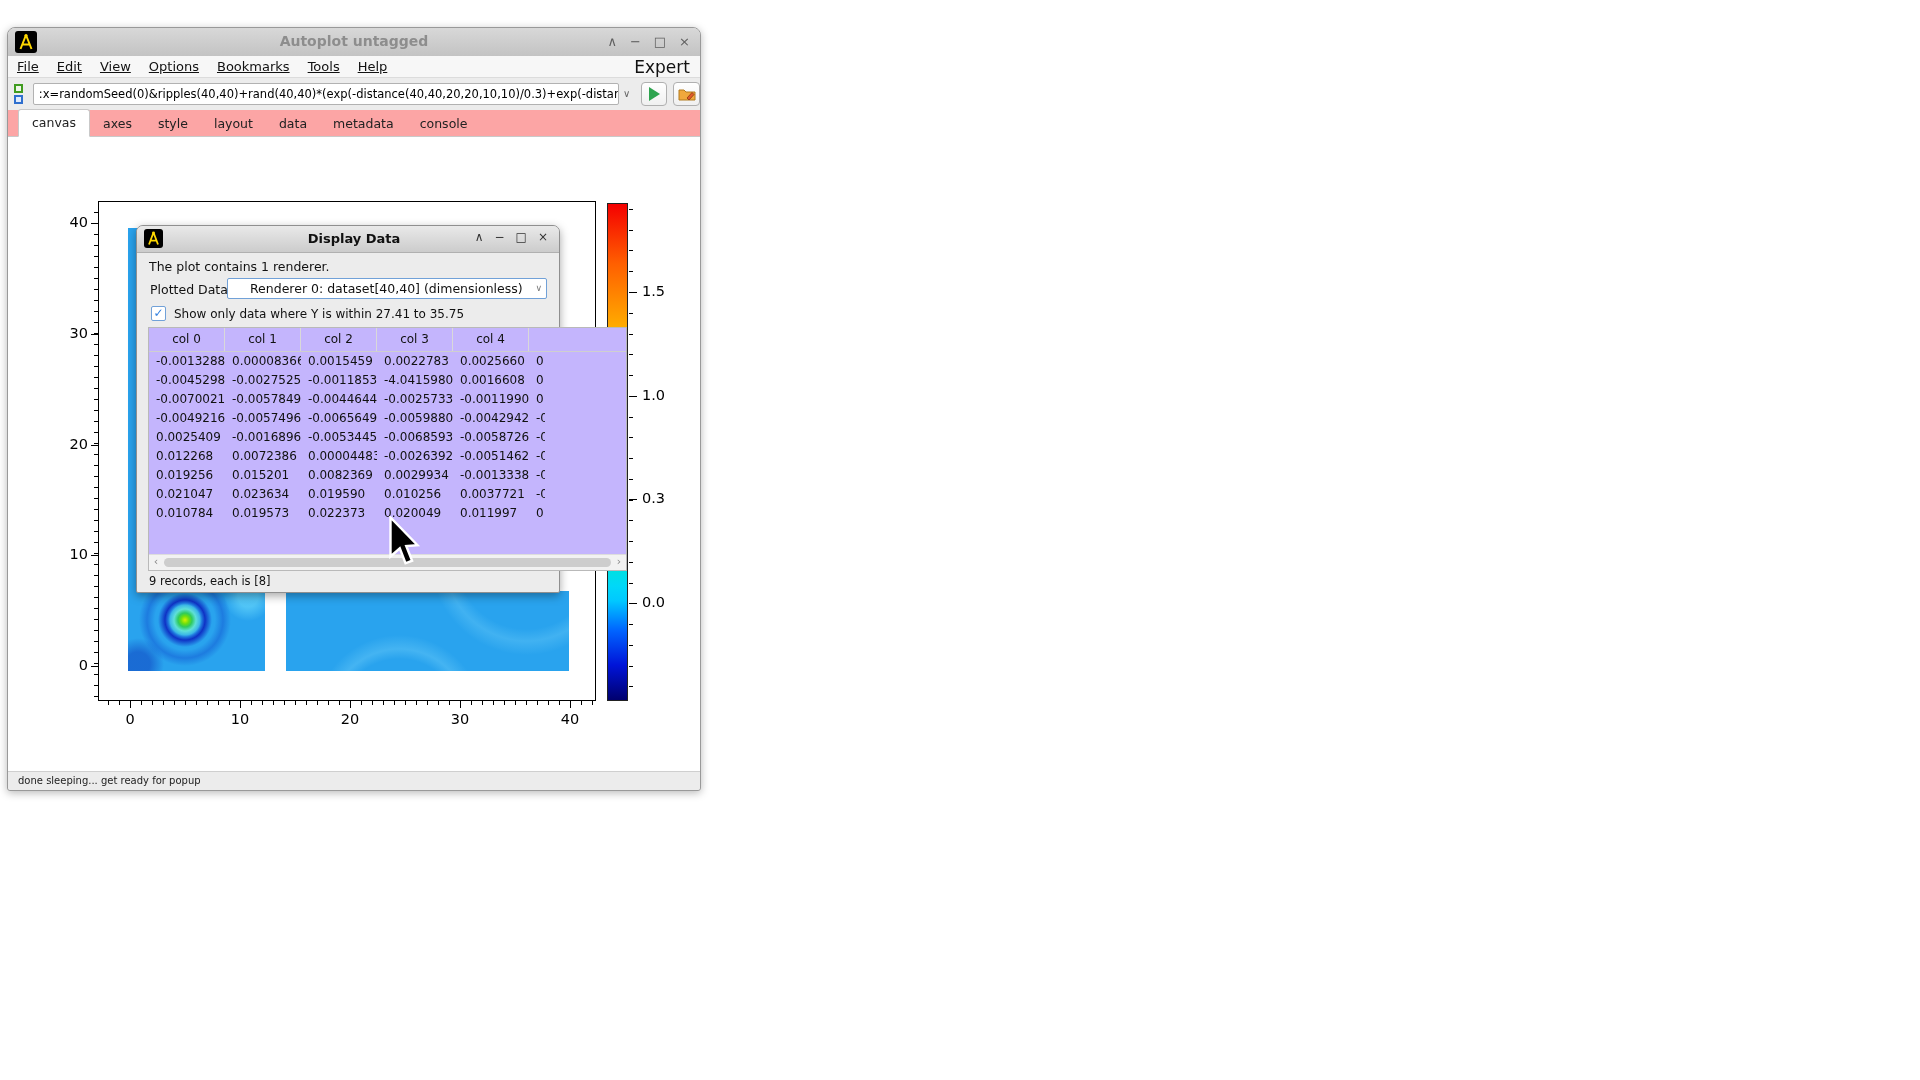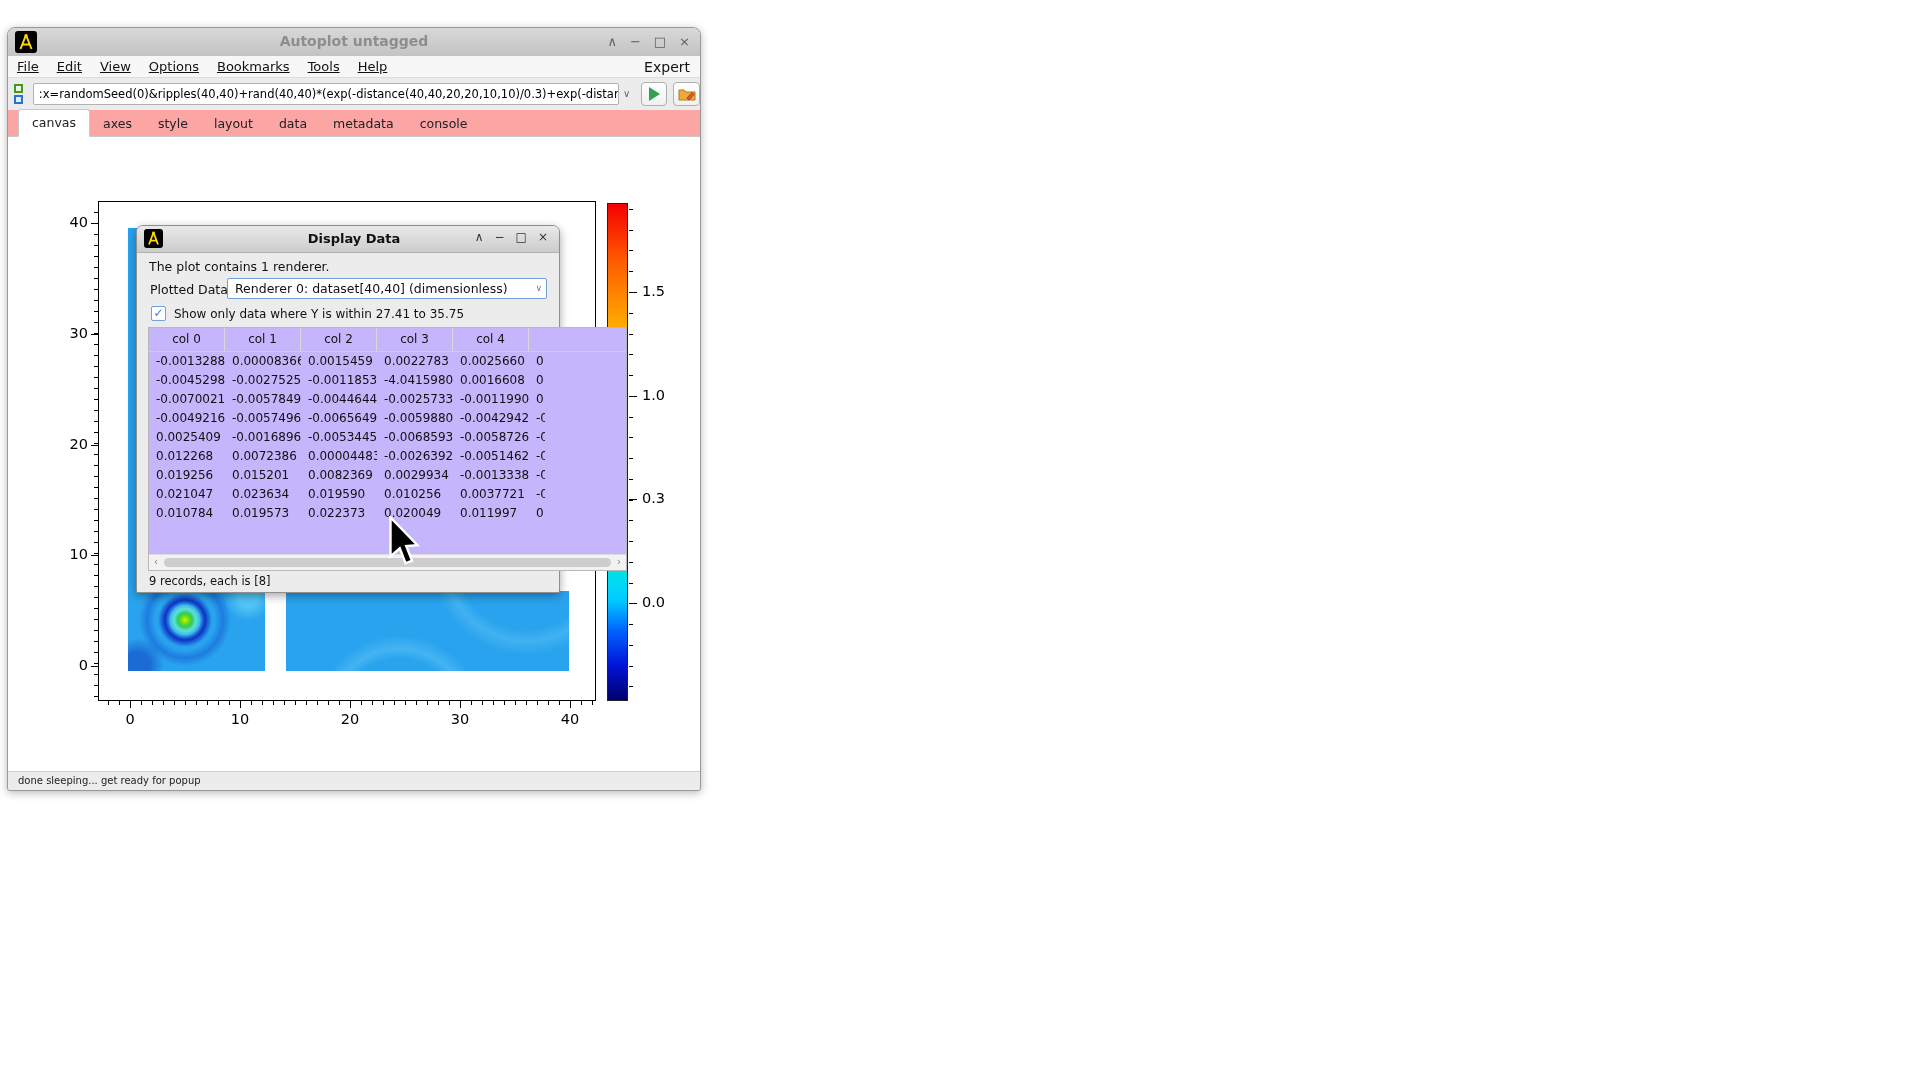--- a/index.html
+++ b/index.html
@@ -17,21 +17,21 @@
   .titlebar .title{position:absolute;left:0;right:0;top:5px;text-align:center;
     font-weight:bold;font-size:14px;color:#8d8d8d;}
   .win-controls{position:absolute;right:10px;top:4px;display:flex;gap:13px;
     font-size:13px;color:#5f5f5f;}
   .win-controls span{cursor:default;line-height:20px;}
 
   .menubar{position:absolute;left:0;top:28px;right:0;height:21px;
     background:#f7f7f7;border-bottom:1px solid #dcdcdc;
     display:flex;align-items:center;font-size:13px;}
   .menubar .mi{padding:0 9px;text-decoration:underline;}
-  .menubar .mode{margin-left:auto;margin-right:10px;font-size:14px;}
+  .menubar .mode{margin-left:auto;margin-right:10px;font-size:17px;}
 
   .uribar{position:absolute;left:0;top:49px;right:0;height:33px;
     display:flex;align-items:center;}
   .uri-icons{width:16px;margin-left:6px;display:flex;flex-direction:column;gap:2px;}
   .sq{width:9px;height:9px;box-sizing:border-box;}
   .sq-green{border:2px solid #3f9b1f;background:#eef7e8;}
   .sq-blue{border:2px solid #2f6fce;background:#dfeafc;}
   .uri-input{margin-left:3px;width:592px;height:22px;box-sizing:border-box;
     border:1px solid #b2b2b2;background:#fff;border-radius:2px;
     font-size:11.5px;line-height:20px;padding:0 5px;white-space:nowrap;
@@ -108,21 +108,21 @@
     border-radius:6px 6px 0 0;}
   .dlg-titlebar .app-icon{position:absolute;left:7px;top:3px;}
   .dlg-title{position:absolute;left:12px;right:0;top:5px;text-align:center;
     font-weight:bold;font-size:13px;color:#111;}
   .dlg-controls{position:absolute;right:11px;top:4px;display:flex;gap:11px;
     font-size:12px;color:#333;}
   .dlg-intro{position:absolute;left:12px;top:33px;font-size:12.5px;}
   .dlg-plotted-label{position:absolute;left:13px;top:56px;font-size:12.5px;}
   .combo{position:absolute;left:90px;top:52px;width:320px;height:21px;
     box-sizing:border-box;border:1px solid #71a1d8;background:#fff;border-radius:2px;
-    font-size:12.5px;line-height:19px;padding:0 18px 0 7px;white-space:nowrap;
+    font-size:12.5px;line-height:19px;padding:0 18px 0 22px;white-space:nowrap;
     overflow:hidden;}
   .combo .cv{position:absolute;right:4px;top:0;color:#777;font-size:9px;line-height:19px;}
   .checkbox{position:absolute;left:14px;top:80px;width:15px;height:15px;
     box-sizing:border-box;border:1px solid #71a1d8;background:#fff;border-radius:2px;
     text-align:center;font-size:12px;line-height:13px;color:#2f7fe0;font-weight:bold;}
   .check-label{position:absolute;left:37px;top:81px;font-size:12px;}
 
   .dtable{position:absolute;left:11px;top:101px;width:479px;height:244px;
     box-sizing:border-box;border:1px solid #b9b9b9;background:#c4b5fd;overflow:hidden;}
   .thead{display:flex;height:24px;border-bottom:1px solid #cfcfcf;box-sizing:border-box;}

